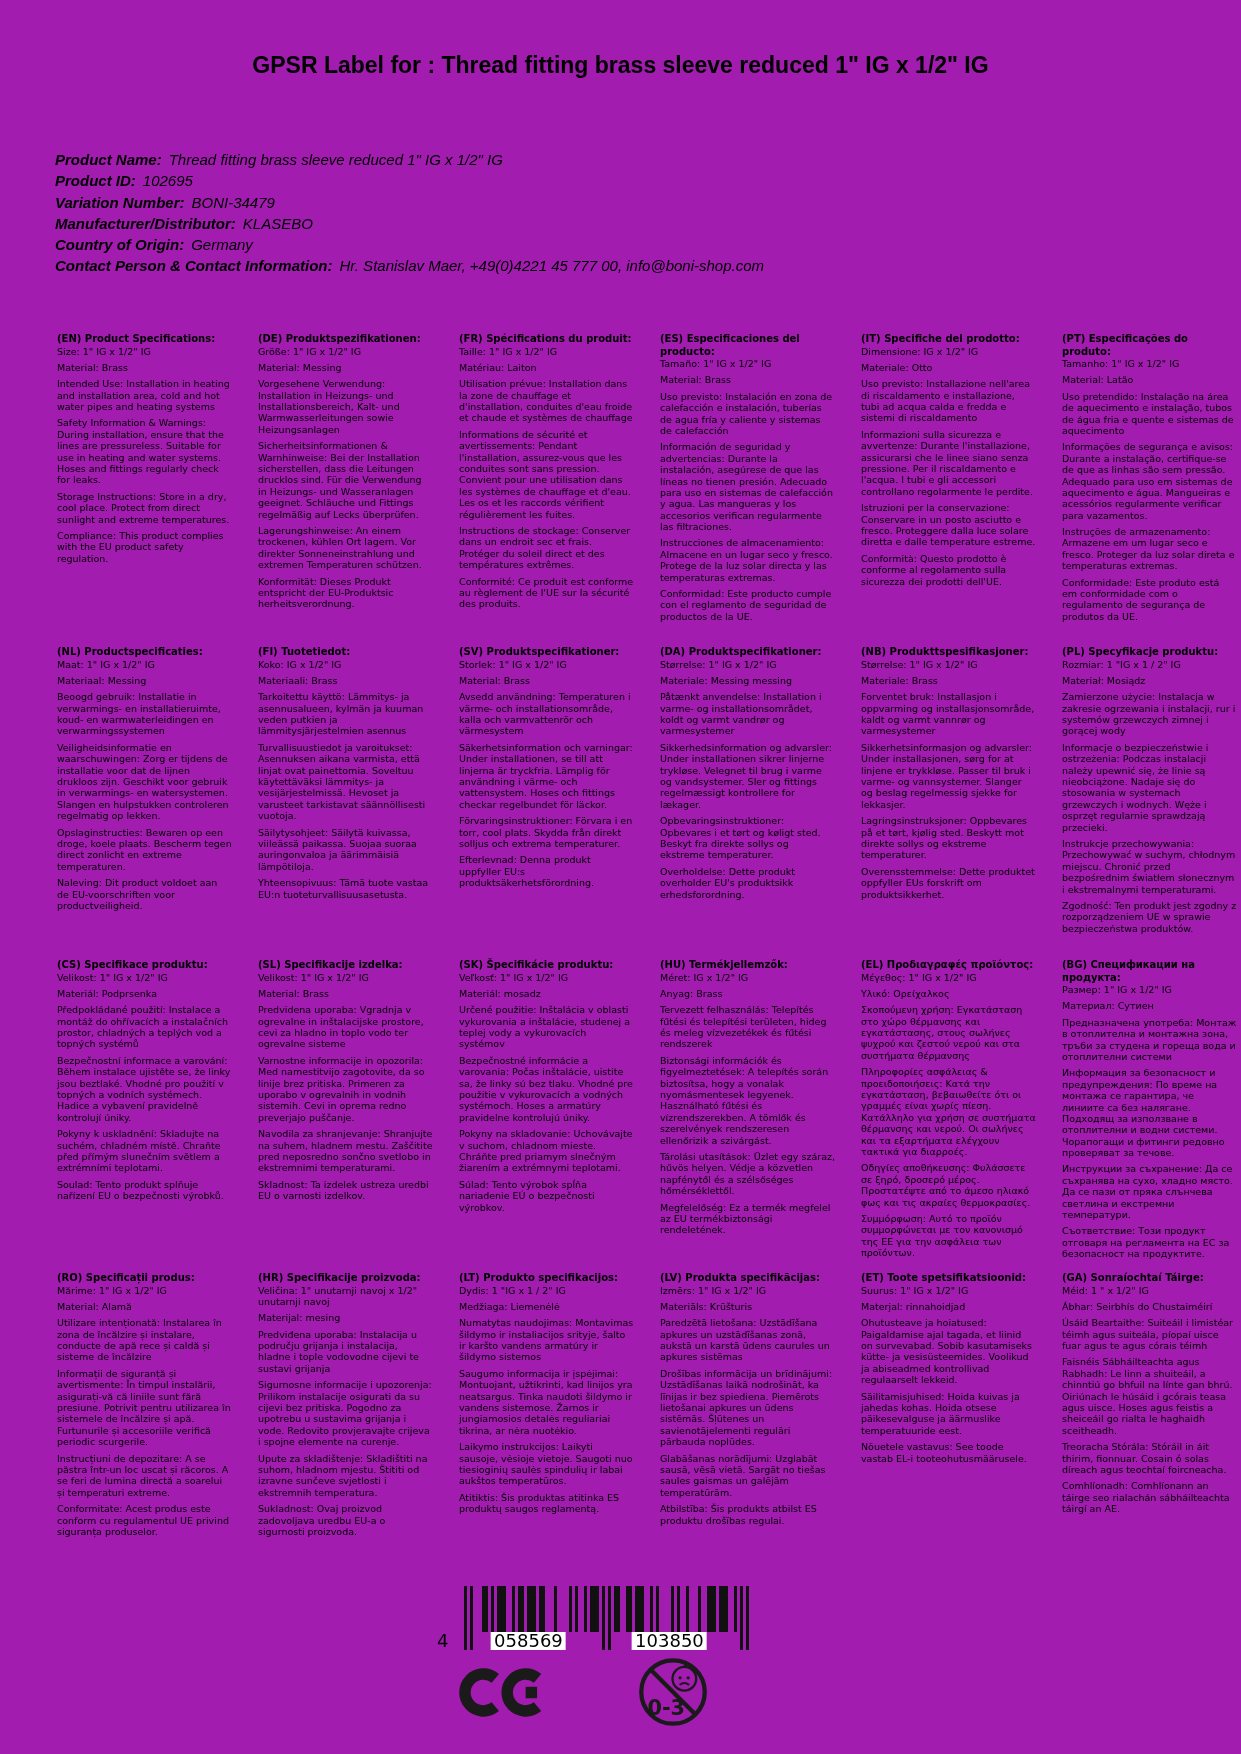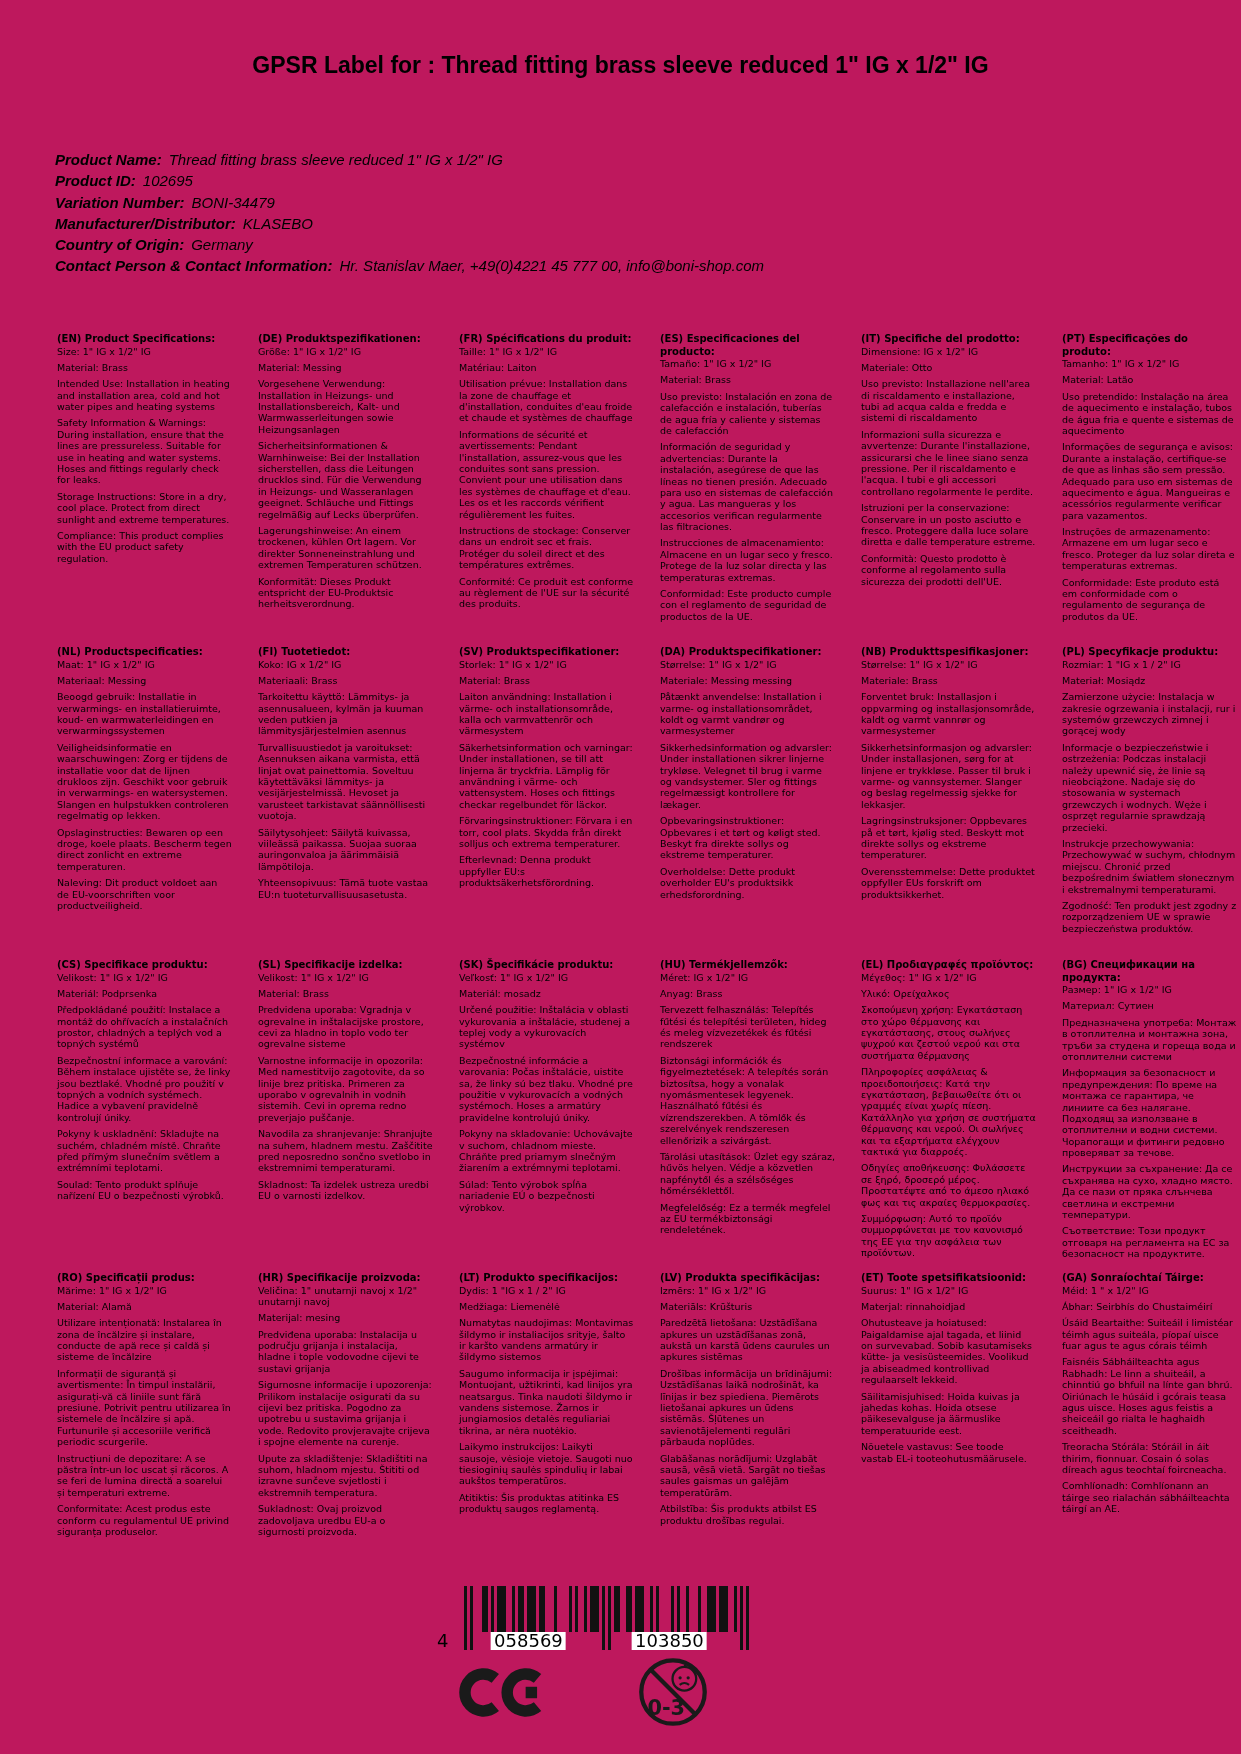--- a/index.html
+++ b/index.html
@@ -1,17 +1,17 @@
 <!DOCTYPE html>
 <html><head>
 <meta charset="utf-8">
 <style>
   html,body { margin:0; padding:0; background:#fff; }
   .page {
-    position:relative; width:1241px; height:1754px; background:#be185d;
+    position:relative; width:1241px; height:1754px; background:#a21caf;
     font-family:"DejaVu Sans","Liberation Sans",sans-serif; color:#000;
     overflow:hidden;
   }
   .doc-title {
     position:absolute; top:48px; left:50%; transform:translateX(-50%);
     width:840px; margin:0; text-align:center;
     font-family:"Liberation Sans","DejaVu Sans",sans-serif;
     font-size:23px; font-weight:bold; line-height:1.55; color:#000;
   }
   .product-info { position:absolute; left:55px; top:149px; }
@@ -163,21 +163,21 @@
         <p>Tarkoitettu käyttö: Lämmitys- ja asennusalueen, kylmän ja kuuman veden putkien ja lämmitysjärjestelmien asennus</p>
         <p>Turvallisuustiedot ja varoitukset: Asennuksen aikana varmista, että linjat ovat painettomia. Soveltuu käytettäväksi lämmitys- ja vesijärjestelmissä. Hevoset ja varusteet tarkistavat säännöllisesti vuotoja.</p>
         <p>Säilytysohjeet: Säilytä kuivassa, viileässä paikassa. Suojaa suoraa auringonvaloa ja äärimmäisiä lämpötiloja.</p>
         <p>Yhteensopivuus: Tämä tuote vastaa EU:n tuoteturvallisuusasetusta.</p>
       </div>
 
   <div class="lang-block">
     <div class="lang-header">(SV) Produktspecifikationer:</div>
   <p>Storlek: 1" IG x 1/2" IG</p>
         <p>Material: Brass</p>
-        <p>Laiton användning: Installation i värme- och installationsområde, kalla och varmvattenrör och värmesystem</p>
+        <p>Avsedd användning: Temperaturen i värme- och installationsområde, kalla och varmvattenrör och värmesystem</p>
         <p>Säkerhetsinformation och varningar: Under installationen, se till att linjerna är tryckfria. Lämplig för användning i värme- och vattensystem. Hoses och fittings checkar regelbundet för läckor.</p>
         <p>Förvaringsinstruktioner: Förvara i en torr, cool plats. Skydda från direkt solljus och extrema temperaturer.</p>
         <p>Efterlevnad: Denna produkt uppfyller EU:s produktsäkerhetsförordning.</p>
       </div>
 
   <div class="lang-block">
     <div class="lang-header">(DA) Produktspecifikationer:</div>
   <p>Størrelse: 1" IG x 1/2" IG</p>
         <p>Materiale: Messing messing</p>
         <p>Påtænkt anvendelse: Installation i varme- og installationsområdet, koldt og varmt vandrør og varmesystemer</p>

